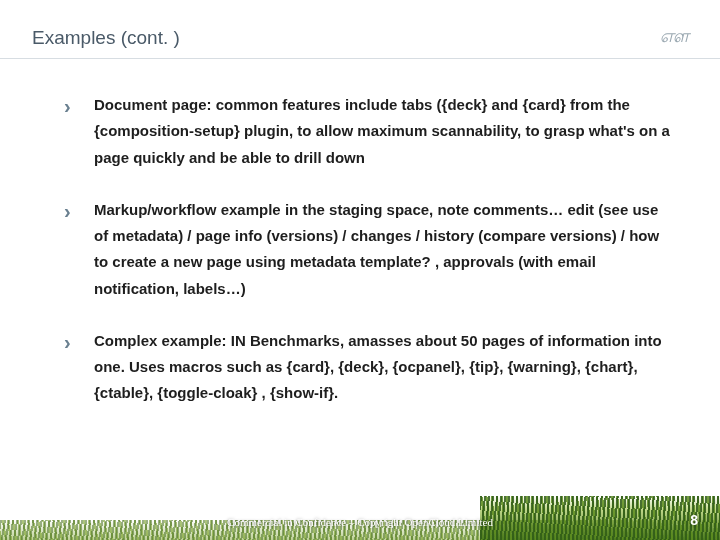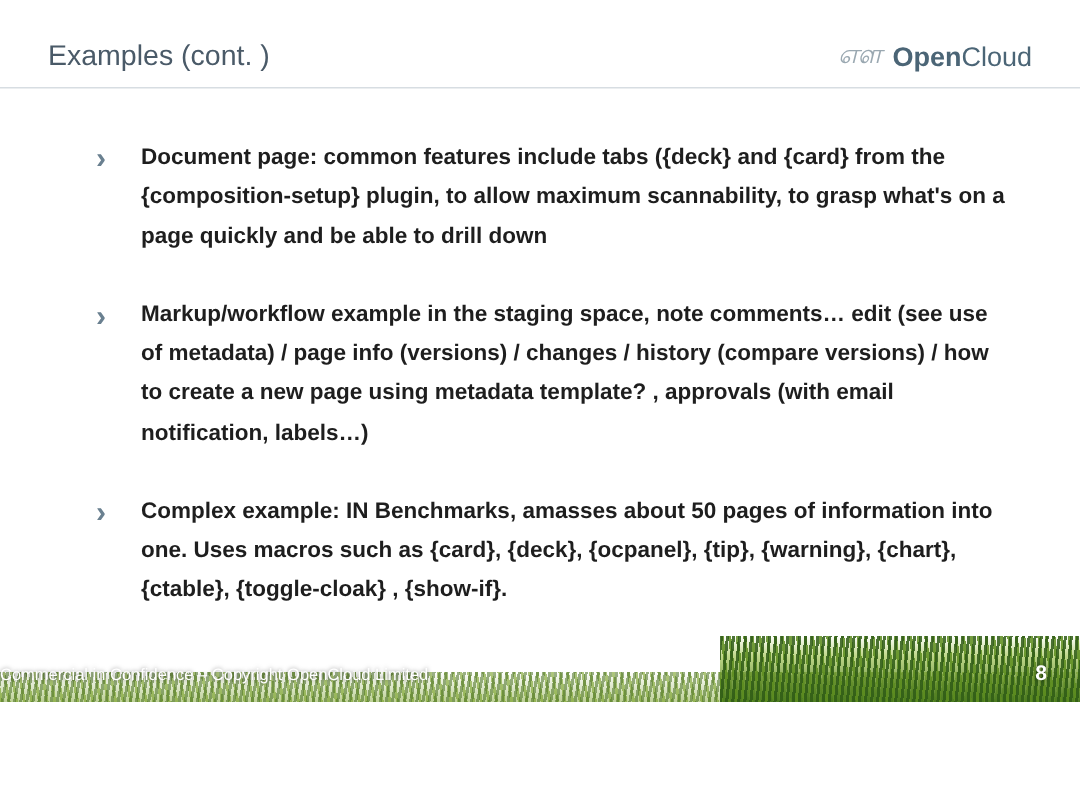--- a/index.html
+++ b/index.html
@@ -1,17 +1,17 @@
 <!DOCTYPE html>
 <html><head>
 <meta charset="utf-8">
 <style>
   * { margin: 0; padding: 0; box-sizing: border-box; }
   html, body { width: 720px; height: 540px; overflow: hidden; font-family: Arial, Helvetica, sans-serif; background: #fff; }
-  .slide { position: relative; width: 720px; height: 468px; background: #fff; }
+  .slide { position: relative; width: 720px; height: 540px; background: #fff; }
   .header { position: absolute; top: 26px; left: 32px; right: 32px; display: flex; align-items: center; justify-content: space-between; }
   .title { font-size: 19px; color: #4a5a68; font-weight: 400; }
   .brand { display: flex; align-items: flex-end; gap: 8px; color: #48647a; }
   .brand-squiggle { font-style: italic; letter-spacing: -1px; font-size: 18px; color: #9aa8b1; font-family: 'Comic Sans MS', cursive; }
   .brand-text { font-size: 18px; color: #4b6576; font-weight: 400; }
   .brand-text .ob { font-weight: 600; }
   .rule { position: absolute; top: 58px; left: 0; right: 0; height: 1px; background: #d7dde2; }
   .content { position: absolute; top: 92px; left: 64px; right: 44px; }
   ul.bullets { list-style: none; }
   ul.bullets > li { position: relative; padding-left: 30px; margin-bottom: 26px; font-size: 15px; line-height: 1.75; color: #1e1e1e; font-weight: 600; }
@@ -25,35 +25,32 @@
       repeating-linear-gradient(80deg, rgba(120,160,40,0.6) 0 2px, rgba(255,255,255,0) 2px 5px),
       linear-gradient(to top, rgba(120,160,40,0.5), rgba(255,255,255,0));
   }
   .grass::after {
     content: ""; position: absolute; bottom: 0; right: 0; width: 240px; height: 44px;
     background:
       repeating-linear-gradient(96deg, rgba(46,90,22,0.85) 0 2px, rgba(255,255,255,0) 2px 4px),
       repeating-linear-gradient(84deg, rgba(92,140,30,0.85) 0 2px, rgba(255,255,255,0) 2px 5px),
       linear-gradient(to top, rgba(72,120,28,0.95), rgba(150,190,60,0.6) 70%, rgba(255,255,255,0));
   }
-  .conf { position: absolute; left: 0; right: 0; bottom: 12px; text-align: left; font-size: 11px; color: #fff; font-family: Liberation Sans, sans-serif; text-shadow: 0 0 3px rgba(0,0,0,0.5); }
+  .conf { position: absolute; left: 0; right: 0; bottom: 12px; text-align: center; font-size: 11px; color: #fff; font-family: Liberation Serif, serif; text-shadow: 0 0 3px rgba(0,0,0,0.5); }
   .pagenum { position: absolute; right: 22px; bottom: 12px; color: #fff; font-size: 14px; font-weight: 600; text-shadow: 0 0 4px rgba(0,0,0,0.55); }
 </style>
 </head>
 <body>
 
 <div class="slide">
 
   <div class="header">
     <div class="title">Examples (cont. )</div>
     <div class="brand">
       <span class="brand-squiggle">எள</span>
-      <span class="brand-text">
-        <span class="ob">Open</span><span>Cloud</span>
-      </span>
     </div>
   </div>
 
   <div class="rule"></div>
 
   <div class="content">
     <ul class="bullets">
       <li>
         <span class="chev">›</span>
         <span>Document page: common features include tabs ({deck} and {card} from the {composition-setup} plugin, to allow maximum scannability, to grasp what's on a page quickly and be able to drill down</span>

